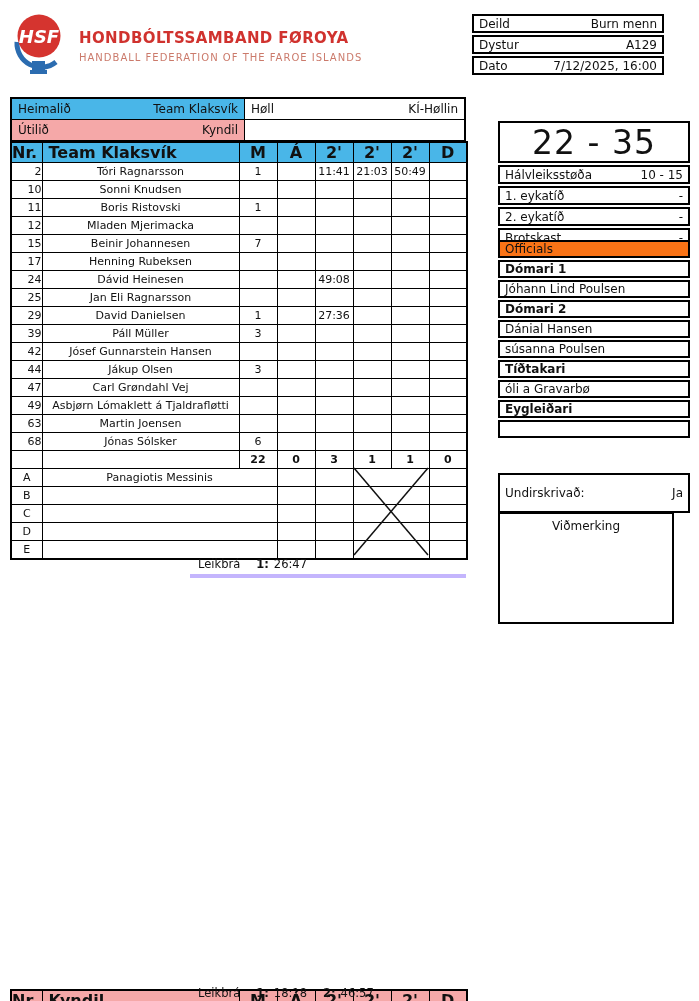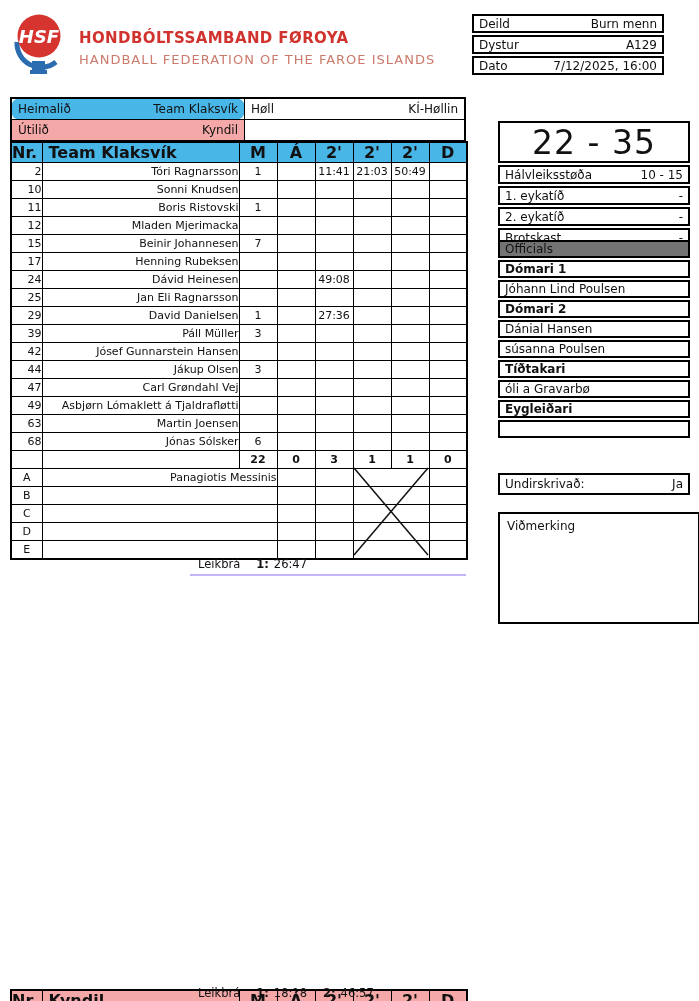--- a/index.html
+++ b/index.html
@@ -5,60 +5,60 @@
   html,body{margin:0;padding:0;background:#fff;}
   #page{position:relative;width:699px;height:1001px;background:#fff;
         font-family:"DejaVu Sans","Liberation Sans",sans-serif;color:#111;overflow:hidden;}
   .abs{position:absolute;}
 
   
   .brand{display:flex;gap:13px;align-items:flex-start;}
   .logo{width:56px;height:64px;}
   .brand-text{padding-top:17px;}
   .brand-title{font-size:15px;font-weight:bold;color:#d0322e;letter-spacing:.4px;}
-  .brand-sub{font-size:13px;color:#cb7a6b;letter-spacing:1px;margin-top:5px;}
+  .brand-sub{font-size:10px;color:#cb7a6b;letter-spacing:1px;margin-top:5px;}
 
   
   .kv{width:192px;}
   .kvrow{box-sizing:border-box;height:19px;border:2px solid #000;margin-bottom:2px;background:#fff;
          display:flex;align-items:center;justify-content:space-between;padding:0 5px;font-size:12px;}
   .orow{height:18px;}
   .lblrow{font-weight:bold;justify-content:flex-start;}
   .valrow{justify-content:flex-start;}
-  .officials-title{background:#737373;justify-content:flex-start;}
-  .signedrow{height:22px;}
+  .officials-title{background:#f97316;justify-content:flex-start;}
+  .signedrow{height:40px;}
 
   .score-main{box-sizing:border-box;width:192px;height:42px;border:2px solid #000;margin-bottom:2px;
               display:flex;align-items:center;justify-content:center;font-size:33px;letter-spacing:1px;margin-top:24px;}
-  .remarks{box-sizing:border-box;width:202px;height:112px;border:2px solid #000;
-           font-size:12px;padding:5px 7px;}
+  .remarks{box-sizing:border-box;width:176px;height:112px;border:2px solid #000;
+           font-size:12px;padding:5px 7px;text-align:center;}
 
   
   .teams-tbl{border-collapse:collapse;width:456px;border:2px solid #000;table-layout:fixed;}
   .teams-tbl td{border:1px solid #000;height:20px;padding:0;}
   .cellflex{display:flex;justify-content:space-between;align-items:center;padding:0 6px;font-size:12px;height:100%;}
   .home-bg{background:#49b6e8;}
   .away-bg{background:#f5a8a8;}
 
   
   .table-wrap{position:relative;width:456px;}
   .roster{border-collapse:collapse;border:2px solid #000;table-layout:fixed;width:456px;font-size:11px;}
   .roster td,.roster th{border:1px solid #000;height:17px;padding:0;white-space:nowrap;overflow:hidden;}
   .roster th{font-size:16px;text-align:center;}
   th.h-name{text-align:left;padding-left:6px;}
   th.h-nr{text-align:right;padding-right:5px;}
   .c-nr{text-align:right;padding-right:5px;}
-  .c-name{text-align:right;padding-left:6px;}
+  .c-name{text-align:center;padding-left:6px;}
   .c-s{text-align:center;}
   .c-letter{text-align:center;}
   .tot td{font-weight:bold;}
   .xmark{position:absolute;left:343px;top:326px;pointer-events:none;}
 
   
-  .leikbra{box-sizing:border-box;margin-left:180px;width:276px;border-bottom:2px solid #c4b5fd;
+  .leikbra{box-sizing:border-box;margin-left:180px;width:276px;border-bottom:4px solid #c4b5fd;
            display:flex;gap:16px;align-items:flex-start;font-size:11.5px;padding:1px 0 3px 8px;}
   .lb-pair{display:flex;gap:5px;}
   .lb-num{font-weight:bold;}
 </style>
 </head>
 <body>
 
 <div id="page">
 
   <div class="abs brand" style="left:10px;top:12px;">
@@ -89,21 +89,21 @@
 
       <div class="kvrow">
         <span>Dato</span>
         <span>7/12/2025, 16:00</span>
       </div>
     </div>
 
   <table class="abs teams-tbl" style="left:10px;top:97px;">
     <tbody>
         <tr>
-      <td class="home-bg" style="width:232px;border-radius:9px;">
+      <td class="home-bg" style="width:232px;">
         <div class="cellflex">
           <span>Heimalið</span>
           <span>Team Klaksvík</span>
         </div>
       </td>
       <td>
         <div class="cellflex">
           <span>Høll</span>
           <span>KÍ-Høllin</span>
         </div>

